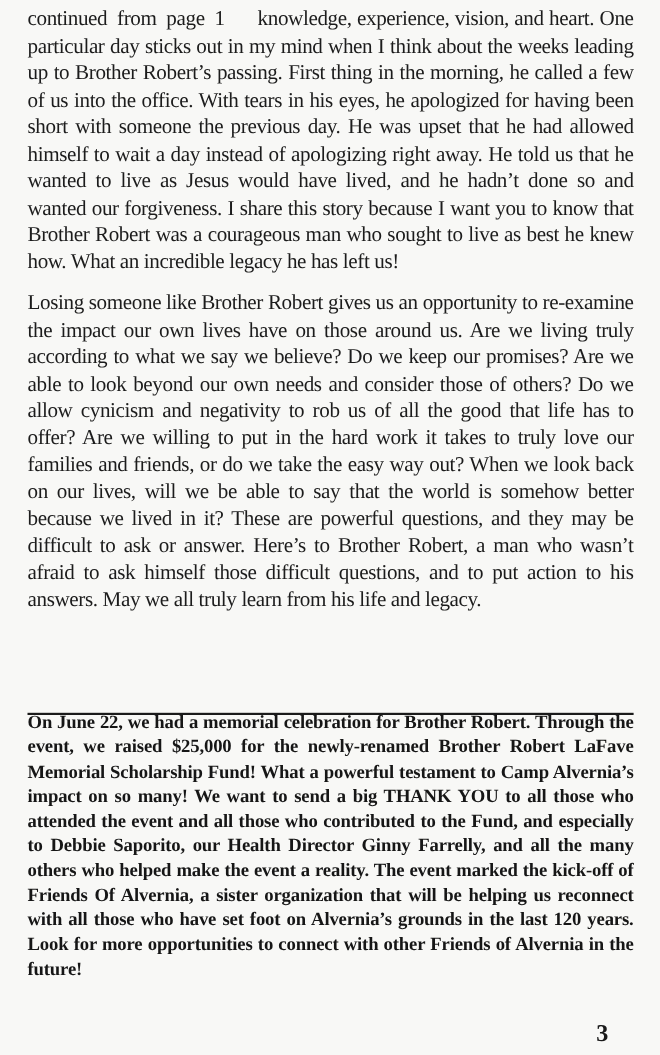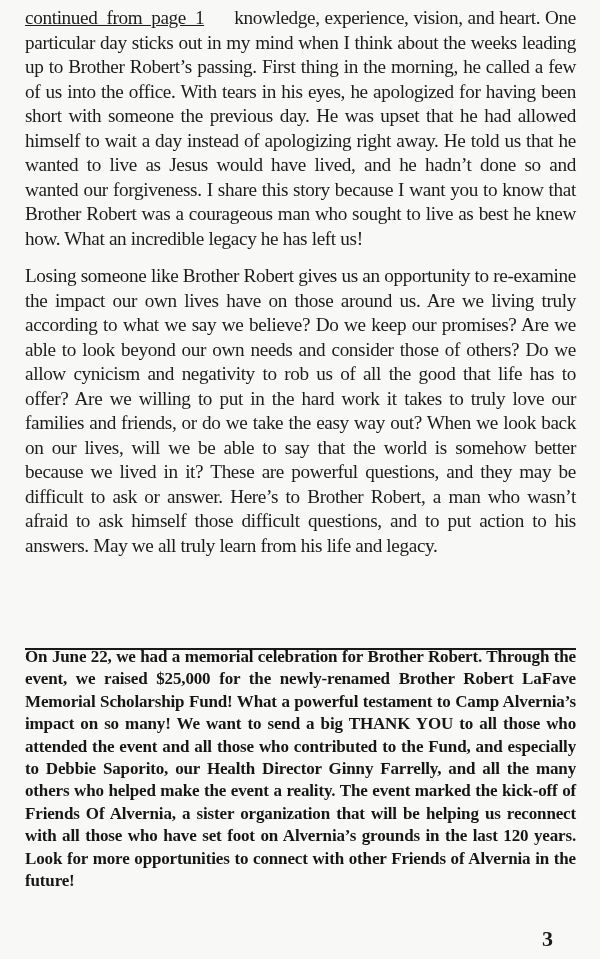--- a/index.html
+++ b/index.html
@@ -37,21 +37,20 @@
   }
   .article p {
     margin: 0;
   }
   .article p + p {
     margin-top: 13px;
     font-family: Liberation Serif, serif;
   }
   .cont-prefix {
     word-spacing: 4px;
-    text-decoration: underline;
   }
   .cont-gap {
     display: inline-block;
     width: 30px;
   }
   .rule {
     position: absolute;
     left: 25px;
     width: 551px;
     top: 648px;

